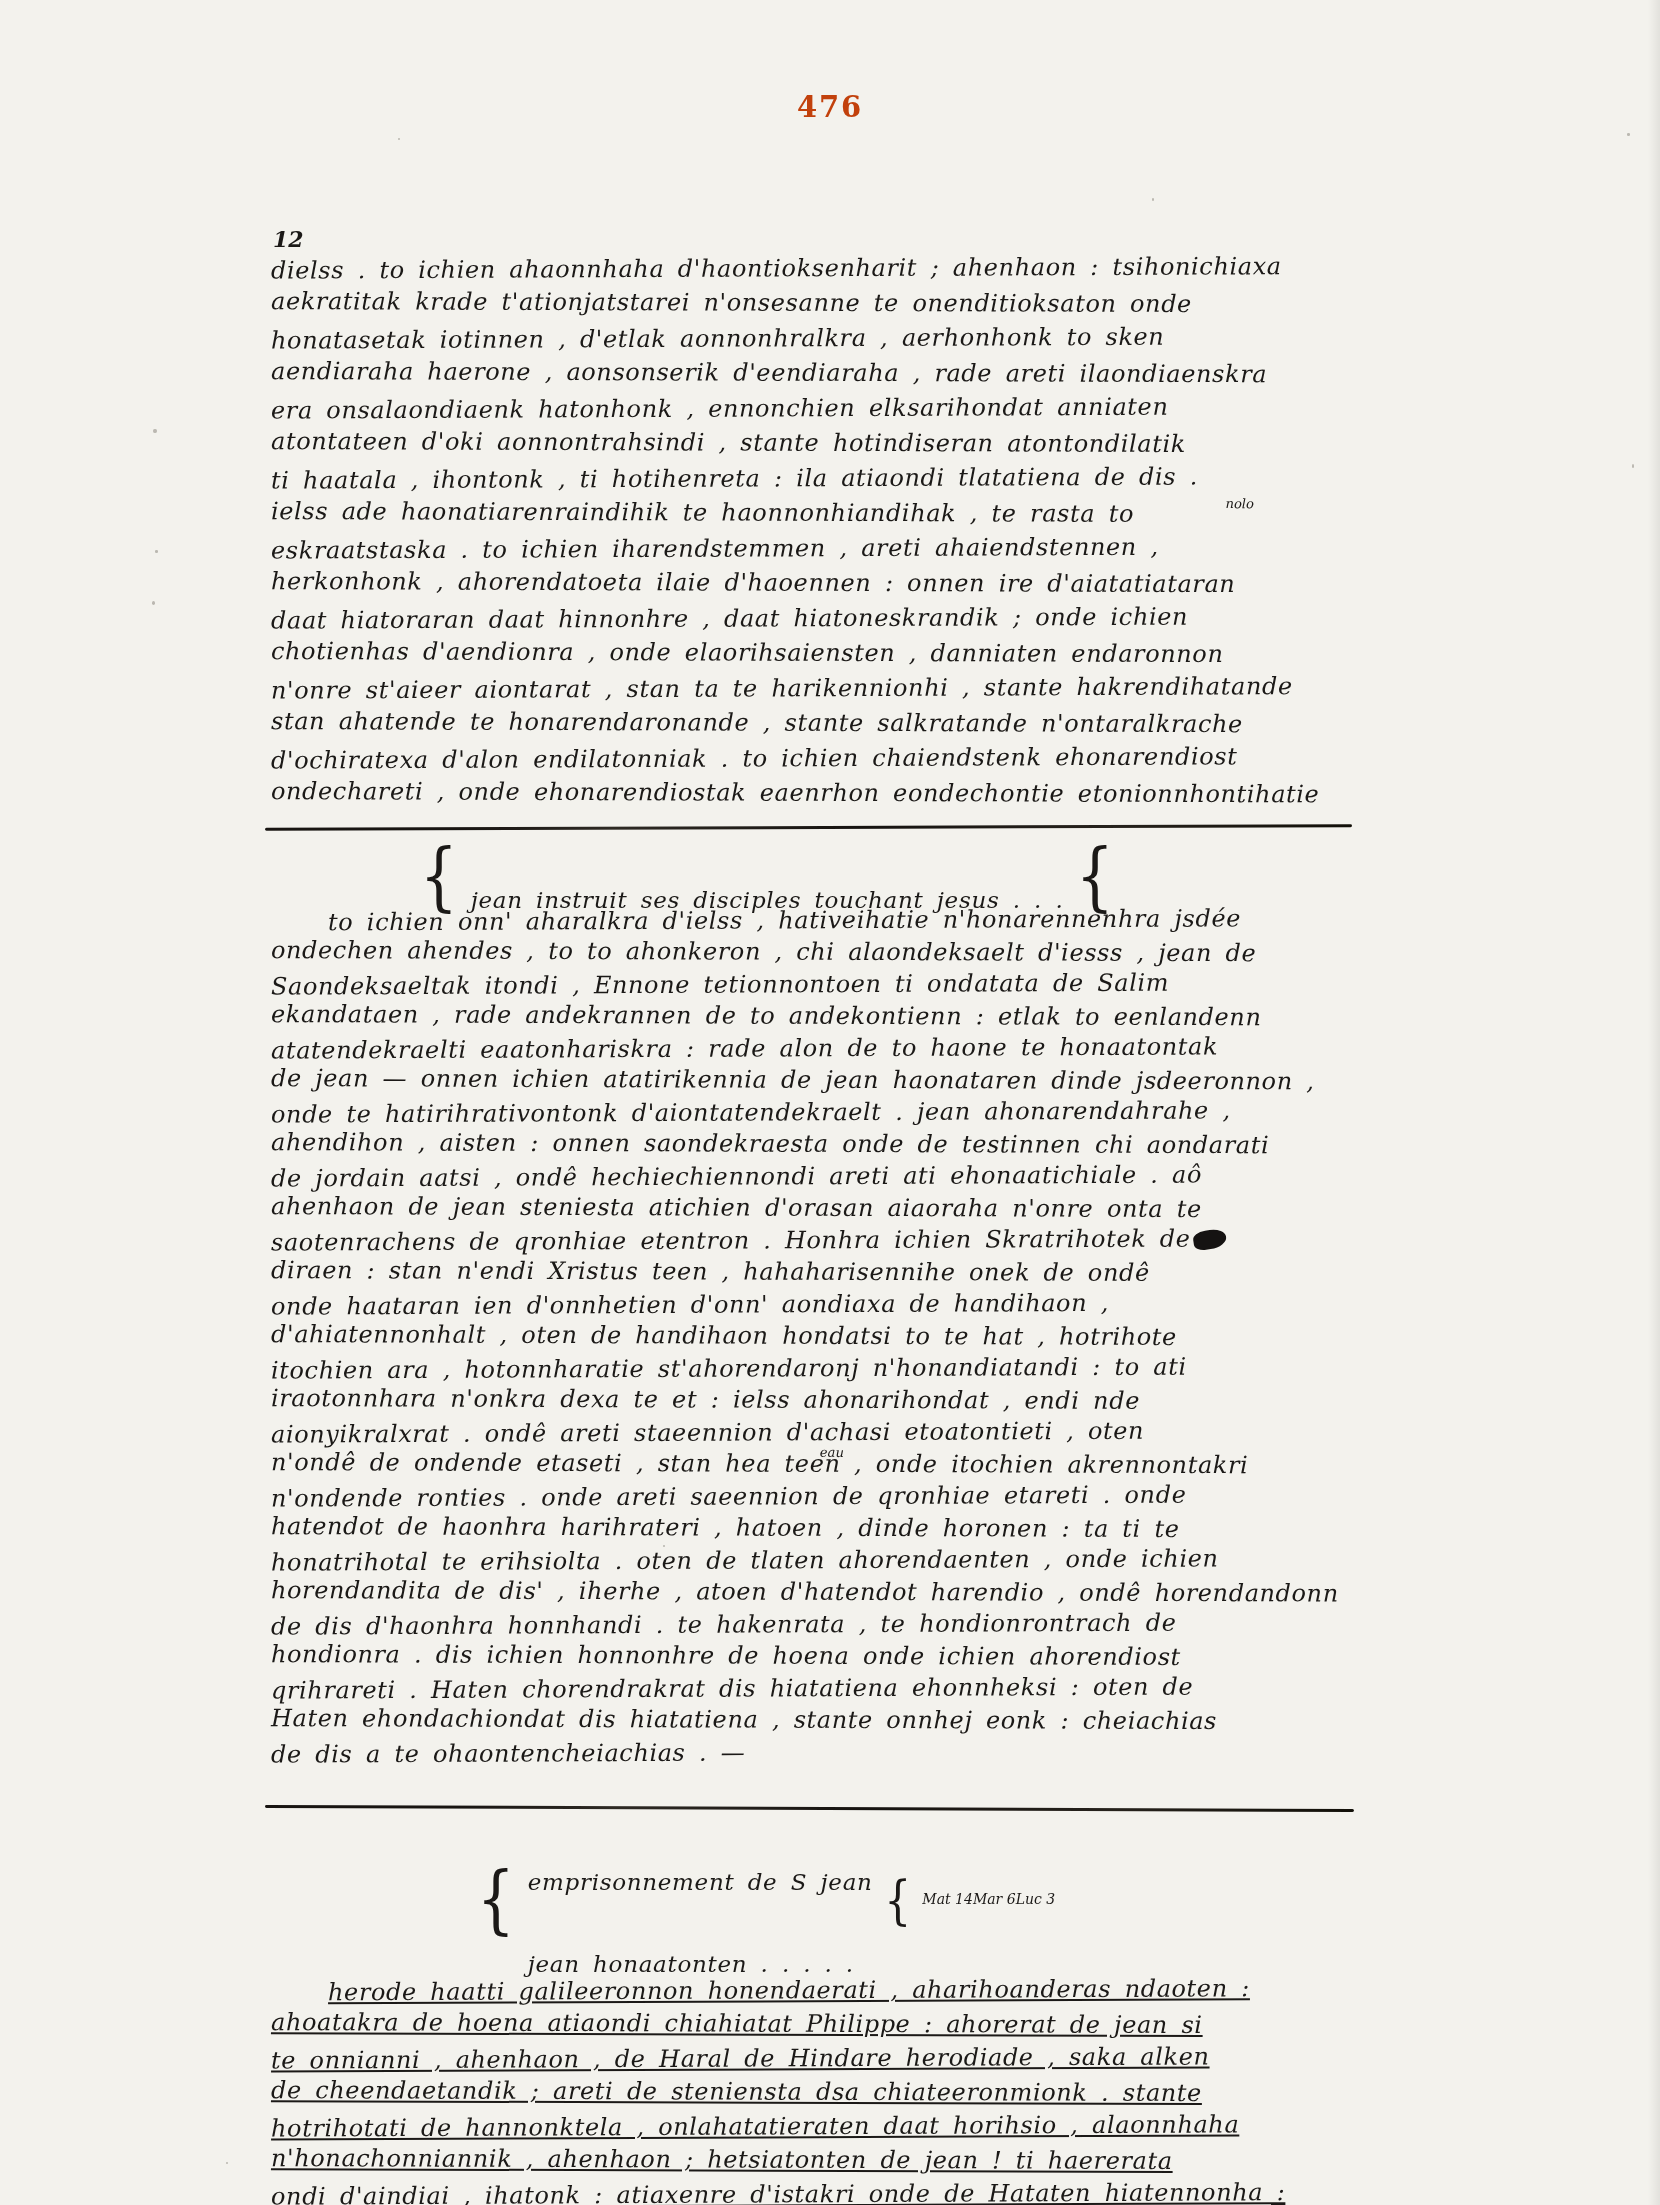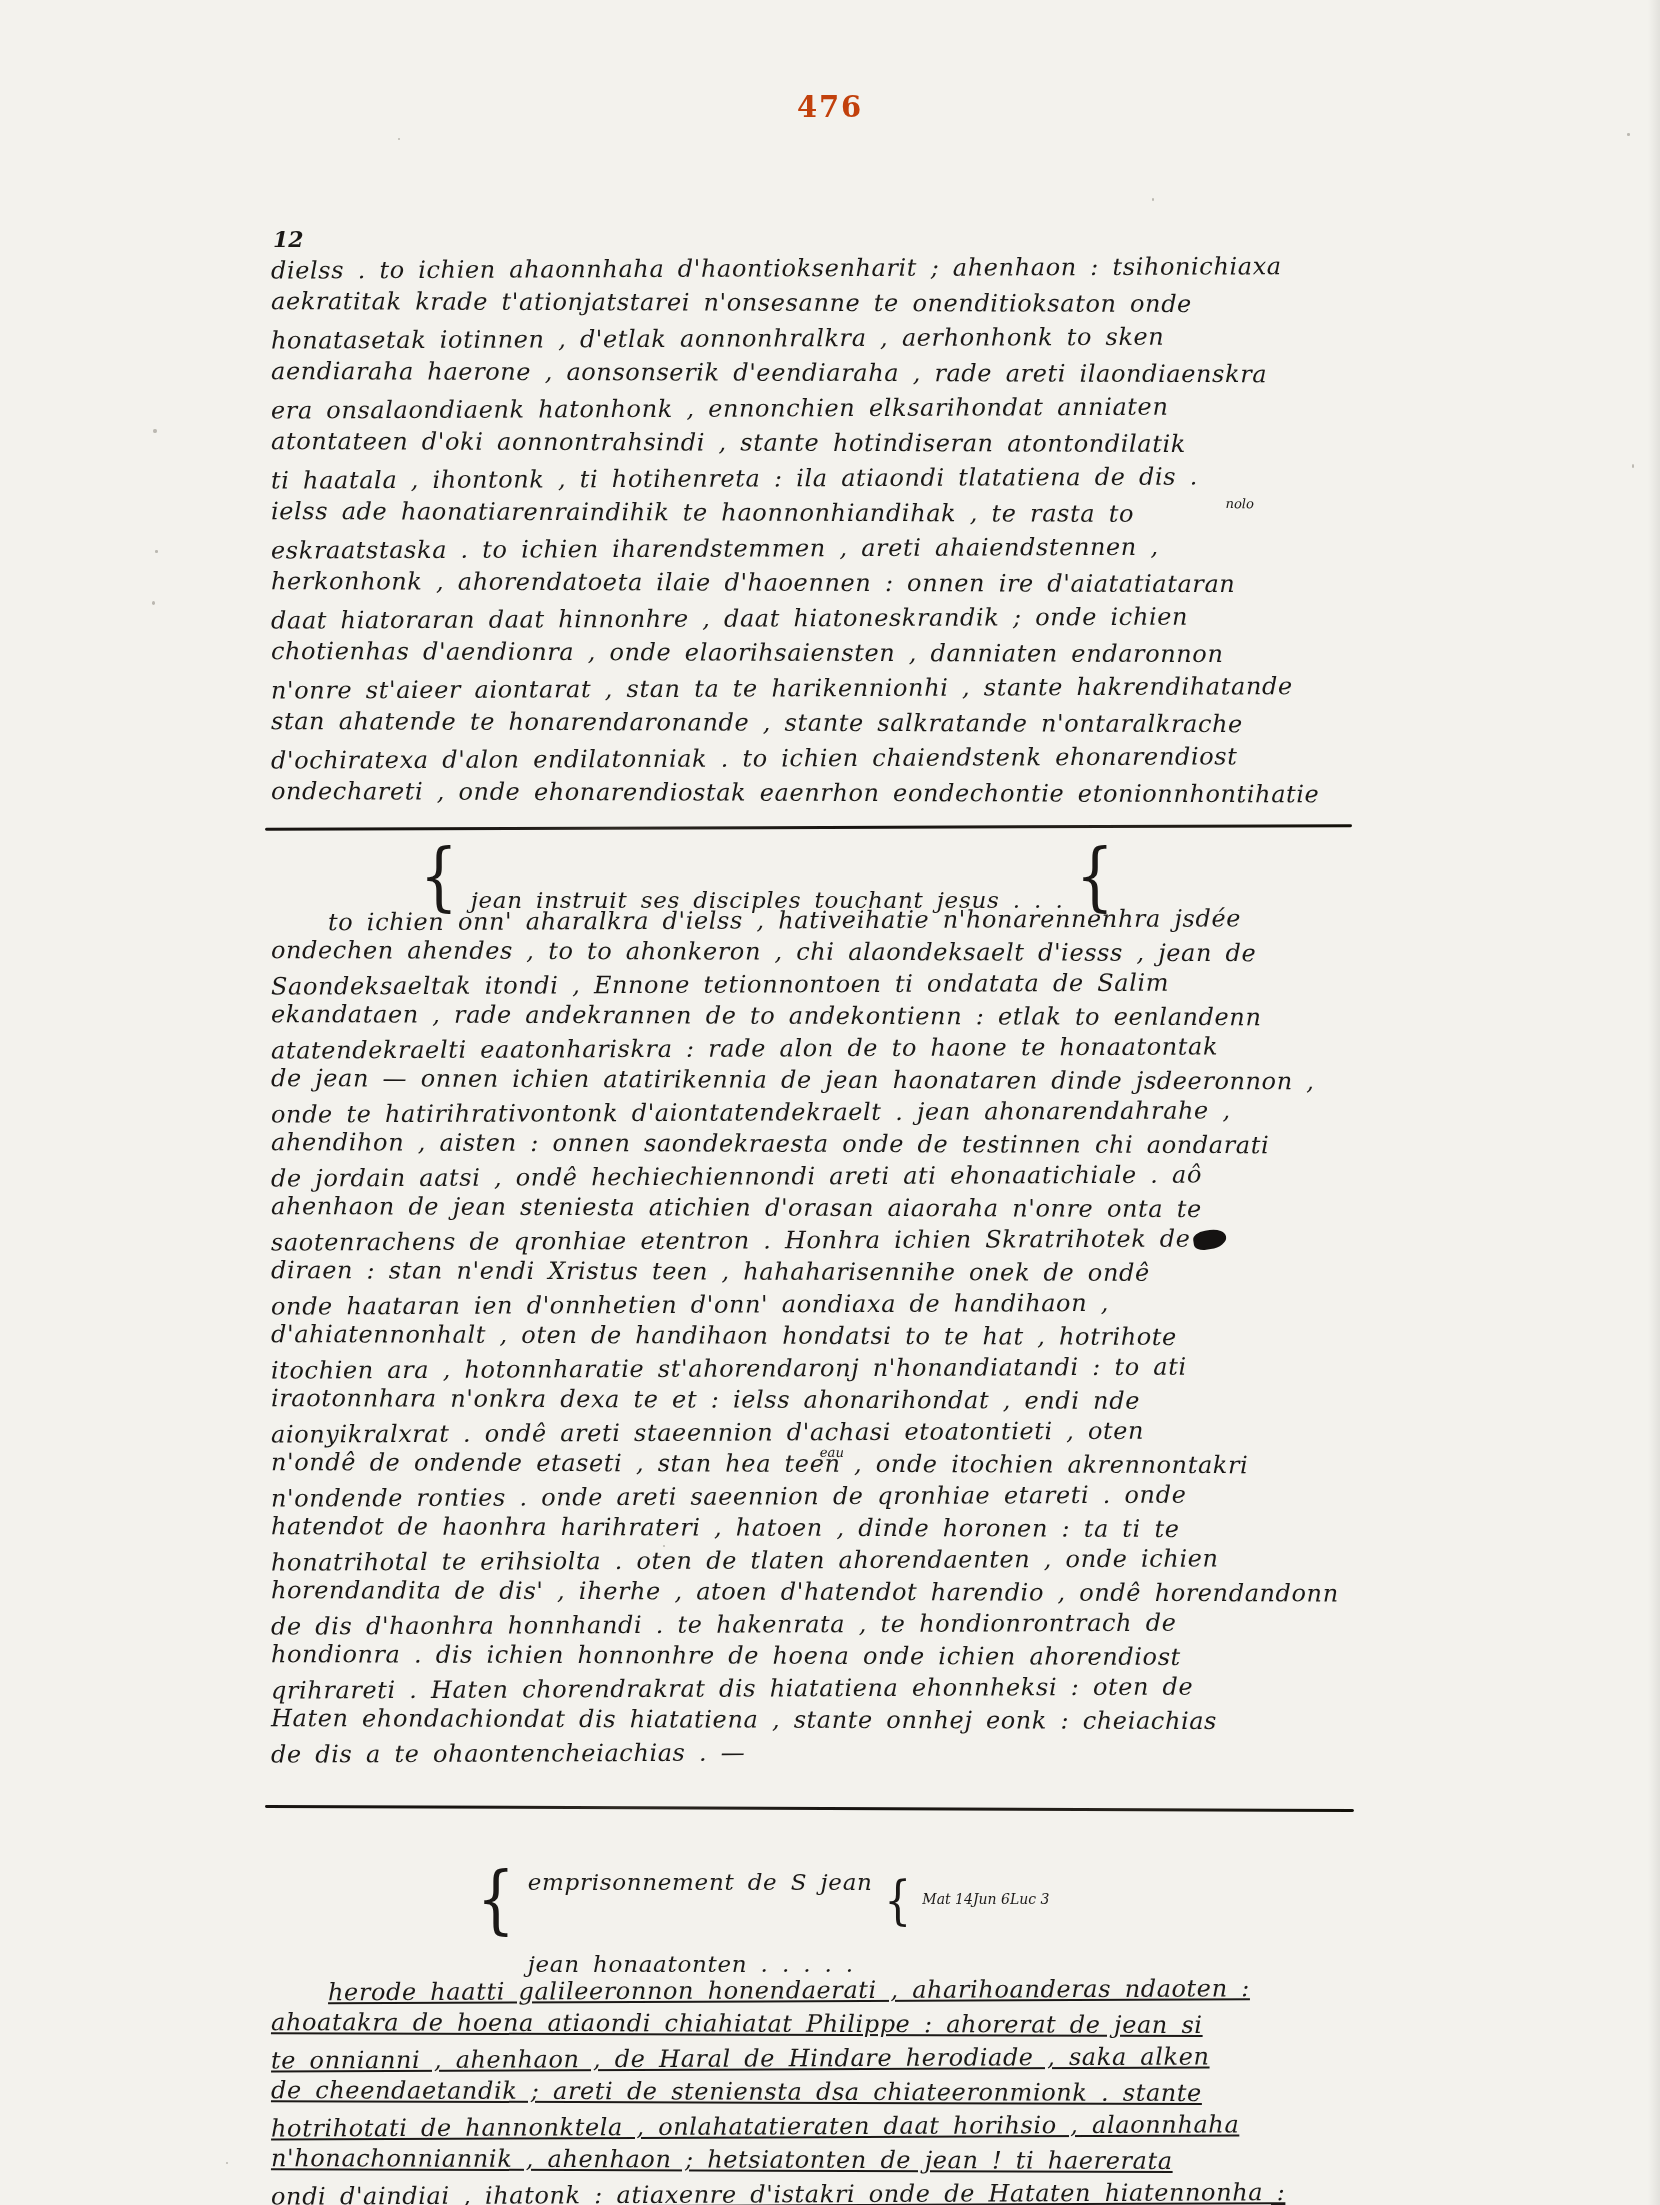--- a/index.html
+++ b/index.html
@@ -157,21 +157,21 @@
 
   <div class="heading h2 hand">
     <span class="brace">{</span>
     <span class="hlines">
       <span class="hline">emprisonnement de S jean</span>
       <span class="hline">jean honaatonten . . . . .</span>
     </span>
     <span class="brace-sm">{</span>
     <span class="refs">
       <span class="ref">Mat 14</span>
-      <span class="ref">Jun 6</span>
+      <span class="ref">Mar 6</span>
       <span class="ref">Luc 3</span>
     </span>
   </div>
 
   <div class="para p3" style="top:1973px;text-decoration:underline;">
     <div class="line indent">herode haatti galileeronnon honendaerati , aharihoanderas ndaoten :</div>
     <div class="line">ahoatakra de hoena atiaondi chiahiatat Philippe : ahorerat de jean si</div>
     <div class="line">te onnianni , ahenhaon , de Haral de Hindare herodiade , saka alken</div>
     <div class="line">de cheendaetandik ; areti de steniensta dsa chiateeronmionk . stante</div>
     <div class="line">hotrihotati de hannonktela , onlahatatieraten daat horihsio , alaonnhaha</div>

